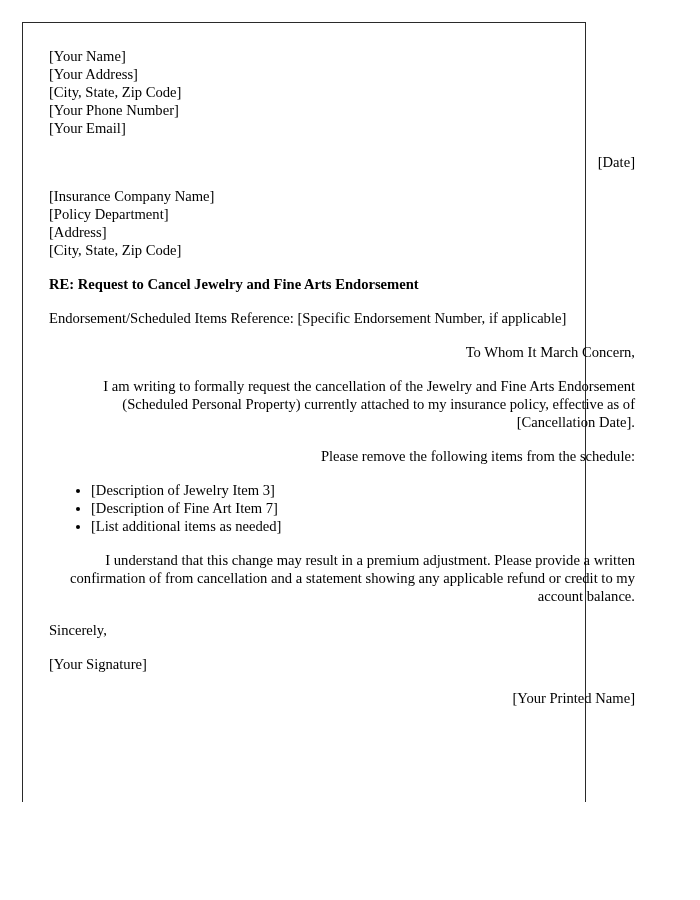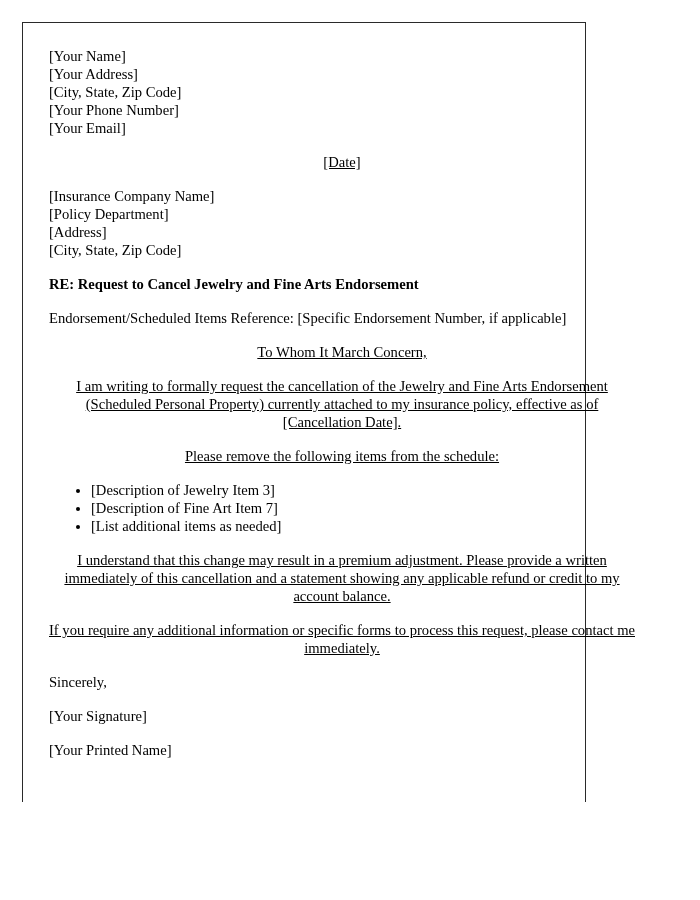--- a/index.html
+++ b/index.html
@@ -43,22 +43,21 @@
   .addr-block {
     margin: 0 0 16px 0;
   }
   .addr-line {
     display: block;
     white-space: nowrap;
   }
 
   .para {
     margin: 0 0 16px 0;
-    text-align: center;
-    text-decoration: underline;
+    text-align: right;
   }
 
   .subject-line {
     margin: 0 0 16px 0;
     font-weight: bold;
   }
 
   .meta-block {
     margin: 0 0 16px 0;
   }
@@ -76,20 +75,21 @@
     margin: 0;
     padding: 0;
     line-height: 18px;
   }
 
   .signoff-line {
     margin: 0 0 16px 0;
   }
   .signoff-line:last-child {
     margin-bottom: 0;
+    text-align: right;
   }
 </style>
 </head>
 <body>
 
 <div class="page-sheet">
   <div class="letter-body">
 
     <div class="addr-block">
       <span class="addr-line">[Your Name]</span>
@@ -119,23 +119,22 @@
     <div class="para">I am writing to formally request the cancellation of the Jewelry and Fine Arts Endorsement (Scheduled Personal Property) currently attached to my insurance policy, effective as of [Cancellation Date].</div>
 
     <div class="para">Please remove the following items from the schedule:</div>
 
     <ul class="item-list">
       <li>[Description of Jewelry Item 3]</li>
       <li>[Description of Fine Art Item 7]</li>
       <li>[List additional items as needed]</li>
     </ul>
 
-    <div class="para">I understand that this change may result in a premium adjustment. Please provide a written immediately of this cancellation and a statement showing any applicable refund or credit to my account balance.</div>
+    <div class="para">I understand that this change may result in a premium adjustment. Please provide a written confirmation of from cancellation and a statement showing any applicable refund or credit to my account balance.</div>
 
-    <div class="para">If you require any additional information or specific forms to process this request, please contact me immediately.</div>
 
     <div class="signoff-line">Sincerely,</div>
 
     <div class="signoff-line">[Your Signature]</div>
 
     <div class="signoff-line">[Your Printed Name]</div>
 
   </div>
 </div>
 

